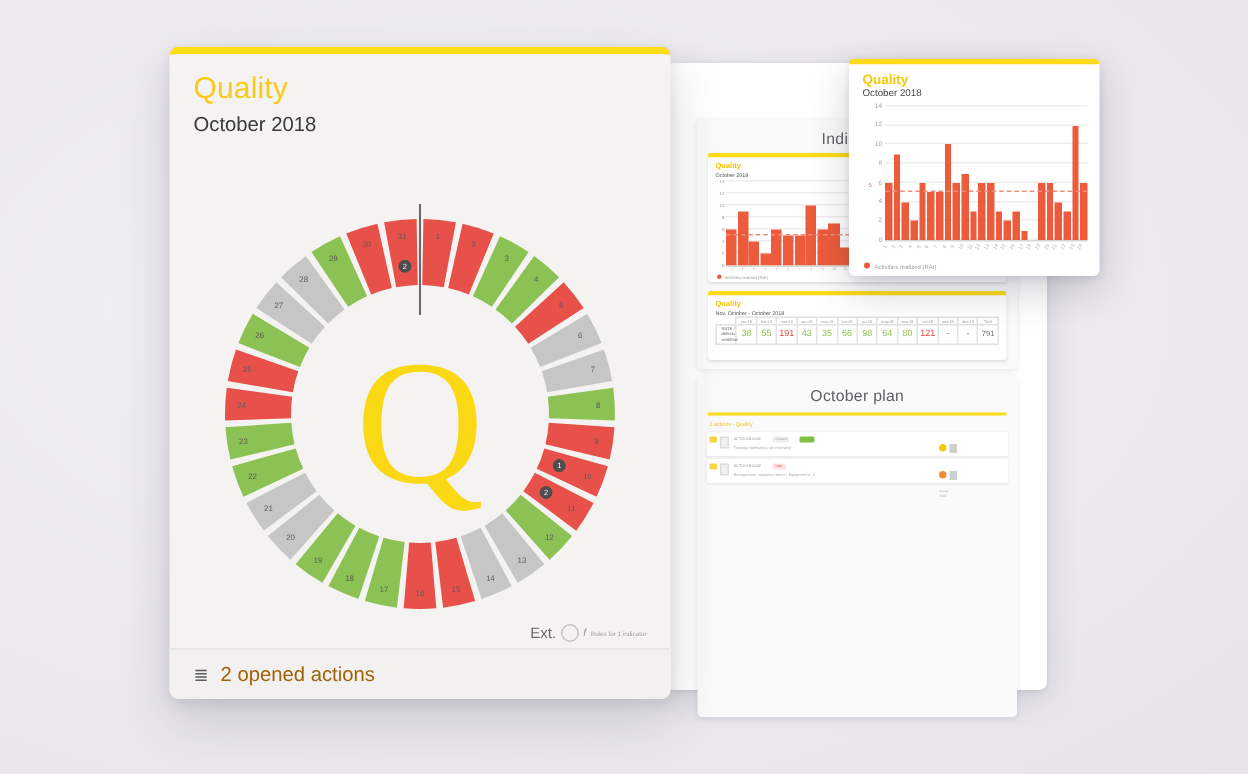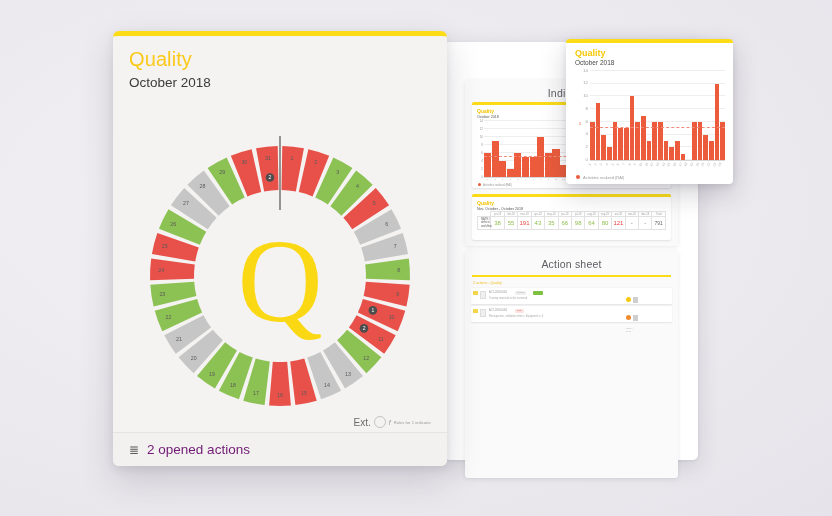--- a/index.html
+++ b/index.html
@@ -135,21 +135,21 @@
   .ext-ring{ width:12px;height:12px;border-radius:50%;border:1.6px solid #c4c4c4; background:#f4f3f1;}
   .ext-f{ font-size:7px; color:#9a9a9a; font-style:italic;}
   .ext-rules{ font-size:4.2px; color:#9e9e9e;}
 
   .mc-footer{
     position:absolute; left:0; right:0; bottom:0; height:34px;
     background:#f2f1ef; border-top:1px solid #e6e4e1;
     display:flex; align-items:center; padding-left:16px; gap:8px;
   }
   .foot-icon{ font-size:12px; color:#5a5a5a; line-height:1;}
-  .foot-text{ font-size:13.5px; color:#701a75;}
+  .foot-text{ font-size:13.5px; color:#a16207;}
 </style>
 </head>
 <body>
 
 <div class="back-panel">
 
   <div class="inner-card card-indicators">
     <div class="panel-title">Indicators</div>
     <div class="yellow-rule"></div>
 
@@ -271,21 +271,21 @@
                 <td class="grey">-</td>
                 <td class="tot">791</td>
               </tr>
             </tbody>
         </table>
       </div>
     </div>
   </div>
 
   <div class="inner-card card-actionplan">
-    <div class="panel-title">Action sheet</div>
+    <div class="panel-title">October plan</div>
     <div class="yellow-rule"></div>
     <div class="ap-head">2 actions - Quality</div>
     <div id="apRows">
         <div class="ap-row">
           <span class="ap-flag"></span>
           <span class="ap-ico"></span>
           <span class="ap-t1">ACT-2018-0001</span>
           <span class="ap-t2">Training materials to be reviewed</span>
           <span class="ap-badge grey">Closed</span>
           <span class="ap-chip green"></span>

